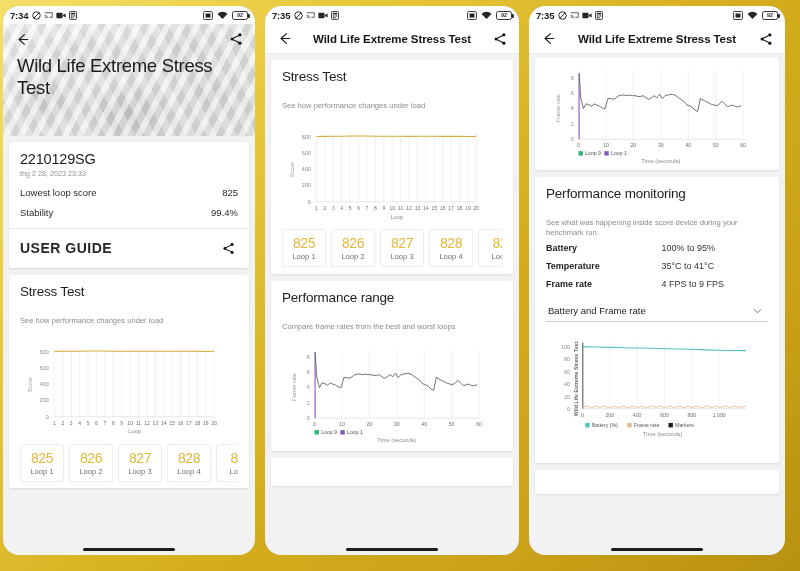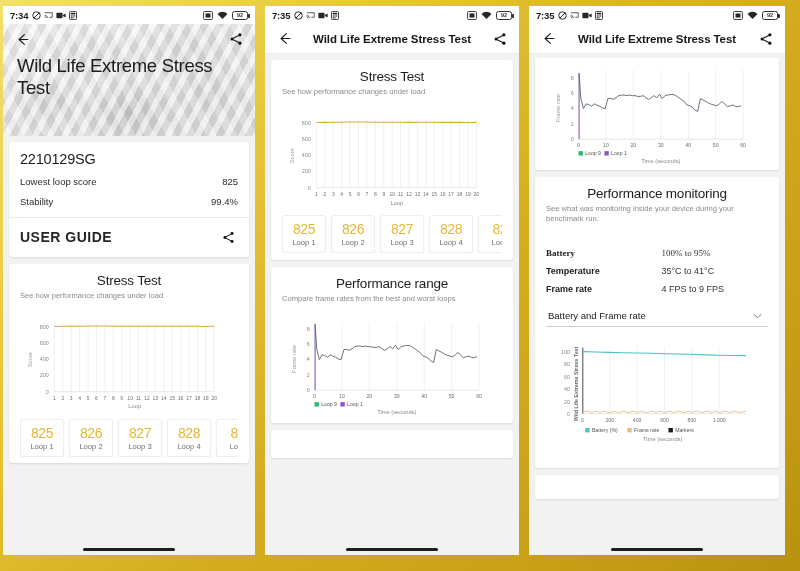--- a/index.html
+++ b/index.html
@@ -12,20 +12,21 @@
     background: linear-gradient(135deg, #f3e06a 0%, #e8c93c 25%, #d4ae1e 55%, #c9a017 80%, #b8910f 100%);
     position: relative;
   }
   .stage { position: absolute; inset: 0; display: flex; }
 
   .phone {
     position: relative;
     background: #a3a3a3;
     overflow: hidden;
     flex: 0 0 auto;
+    border-radius: 16px;
   }
   .gap { flex: 0 0 auto; }
 
   
   .statusbar {
     height: 18px;
     background: #ffffff;
     display: flex; align-items: center;
     padding: 0 7px;
     font-size: 9.5px; color: #1b1b1b;
@@ -101,22 +102,22 @@
 
   .dev-name { font-size: 14.5px; color: #1d1d1d; letter-spacing: -0.2px; }
   .dev-date { font-size: 7.2px; color: #8e8e8e; margin-top: 2px; }
   .kv { display: flex; justify-content: space-between; align-items: baseline; margin-top: 9px; }
   .kv .k { font-size: 9.5px; color: #2a2a2a; }
   .kv .v { font-size: 9.5px; color: #2a2a2a; }
   .divider { height: 1px; background: #ececec; margin: 10px -11px 0; }
   .guide-row { display: flex; align-items: center; justify-content: space-between; padding-top: 9px; }
   .guide-row .lbl { font-size: 14px; font-weight: 700; letter-spacing: 0.5px; color: #262626; }
 
-  .sec-title { font-size: 13.5px; color: #1d1d1d; letter-spacing: -0.2px; text-align: center; }
-  .sec-sub { font-size: 7.6px; color: #8a8a8a; margin-top: 3px; }
+  .sec-title { font-size: 13.5px; color: #1d1d1d; letter-spacing: -0.2px; }
+  .sec-sub { font-size: 7.6px; color: #8a8a8a; margin-top: 17px; }
 
   
   .chart-wrap { margin-top: 10px; position: relative; }
   .chart-svg { display: block; width: 100%; }
 
   
   .loops { display: flex; gap: 5px; margin-top: 8px; overflow: hidden; }
   .loop {
     flex: 0 0 44px; height: 38px;
     border: 1px solid #eeeeee; border-radius: 3px;
@@ -223,20 +224,21 @@
             </svg>
         </span>
       </div>
       <div class="hero-title">Wild Life Extreme Stress Test</div>
     </div>
 
     <div class="scroll" style="height:419px;padding-top:6px;">
 
       <div class="card">
         <div class="dev-name">2210129SG</div>
+        <div class="dev-date">thg 2 28, 2023 23:33</div>
 
         <div class="kv">
           <span class="k">Lowest loop score</span>
           <span class="v">825</span>
         </div>
         <div class="kv">
           <span class="k">Stability</span>
           <span class="v">99.4%</span>
         </div>
 
@@ -675,23 +677,23 @@
               <rect x="61" y="89" width="4.6" height="4.6" fill="#8e55c0"></rect>
               <text x="68" y="93" font-size="5.4" fill="#555" font-family="Liberation Sans">Loop 1</text>
             </g>
             <text x="120" y="101" font-size="6" fill="#8a8a8a" text-anchor="middle" font-family="Liberation Sans">Time (seconds)</text>
           </svg>
         </div>
       </div>
 
       <div class="card" style="padding-bottom:22px;">
         <div class="sec-title">Performance monitoring</div>
-        <div class="sec-sub" style="line-height:1.4;">See what was monitoring inside your device during your benchmark run.</div>
-
-        <div class="mon-kv" style="margin-top:23px;font-family:Liberation Serif, serif;">
+        <div class="sec-sub" style="line-height:1.4;">See what was happening inside score device during your benchmark run.</div>
+
+        <div class="mon-kv" style="margin-top:4px;">
           <span class="k">Battery</span>
           <span class="v">100% to 95%</span>
         </div>
         <div class="mon-kv">
           <span class="k">Temperature</span>
           <span class="v">35°C to 41°C</span>
         </div>
         <div class="mon-kv">
           <span class="k">Frame rate</span>
           <span class="v">4 FPS to 9 FPS</span>

